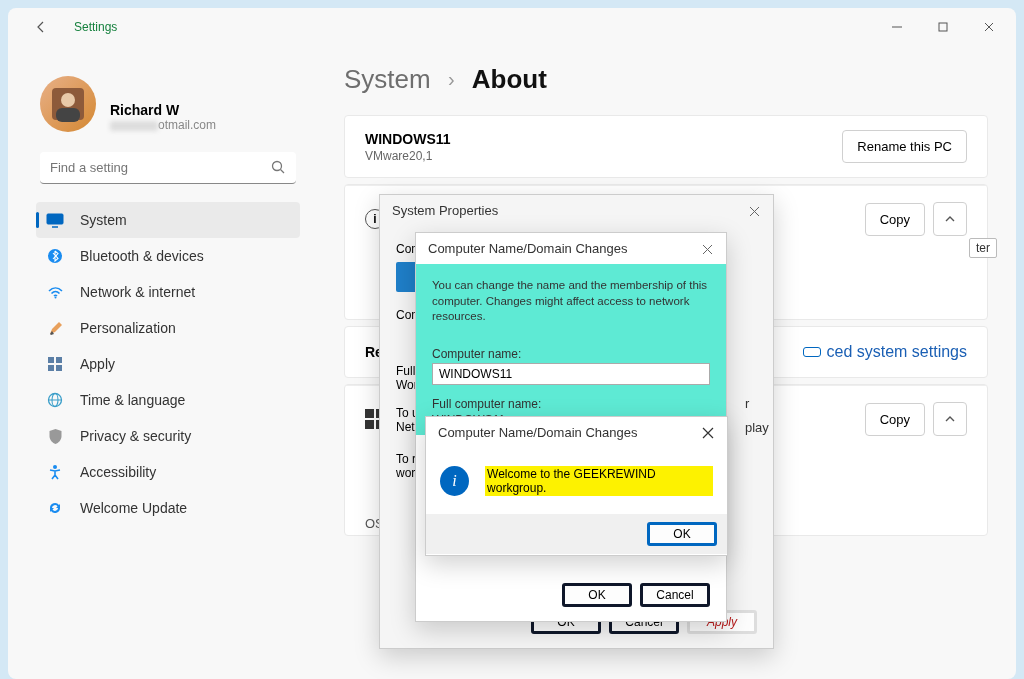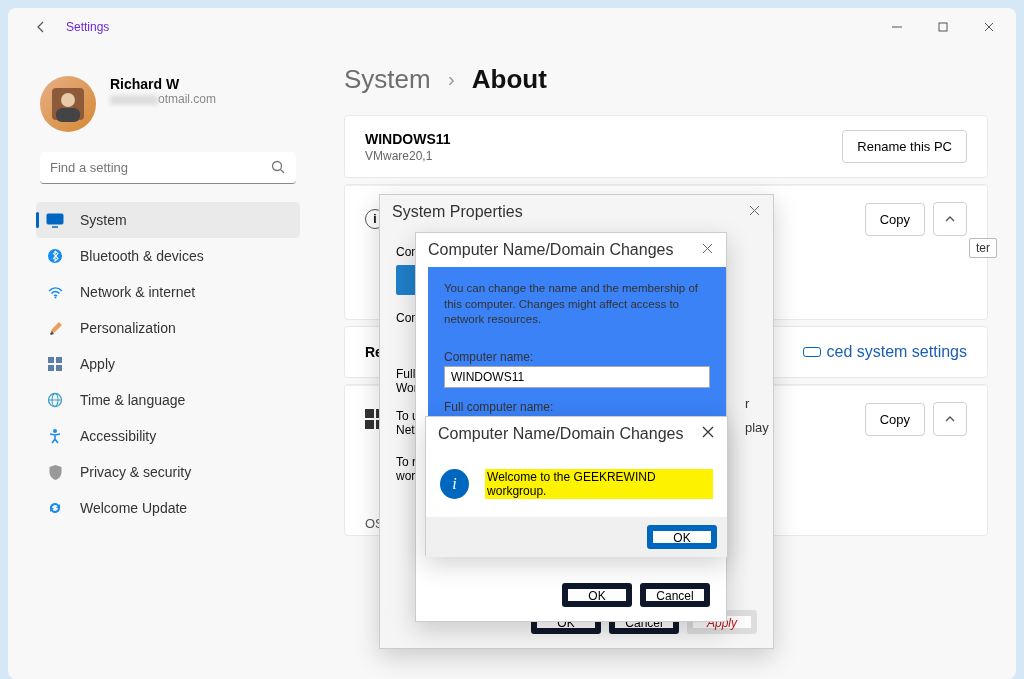--- a/index.html
+++ b/index.html
@@ -1,26 +1,26 @@
 <!DOCTYPE html>
 <html><head>
   <meta charset="utf-8">
   <style>
     * { box-sizing: border-box; margin: 0; padding: 0; font-family: "Segoe UI", sans-serif; }
     body { background: #d4e8f5; width: 1024px; height: 679px; overflow: hidden; position: relative; }
     .window { position: absolute; top: 8px; left: 8px; right: 8px; bottom: 0; background: #f8f8f8; border-radius: 8px; overflow: hidden; }
     .titlebar { height: 38px; display: flex; align-items: center; padding: 0 4px 0 24px; }
     .back-btn { width: 18px; height: 18px; display: flex; align-items: center; justify-content: center; color: #666; cursor: pointer; }
-    .title-text { margin-left: 16px; font-size: 12px; color: #6d28d9; }
+    .title-text { margin-left: 24px; font-size: 12px; color: #15803d; }
     .win-controls { margin-left: auto; display: flex; }
     .win-btn { width: 46px; height: 30px; display: flex; align-items: center; justify-content: center; color: #666; }
     .win-btn svg { width: 10px; height: 10px; }
     .content-wrap { display: flex; position: absolute; top: 40px; left: 0; right: 0; bottom: 0; }
     .sidebar { width: 308px; padding: 0 12px 0 24px; }
-    .user-block { display: flex; align-items: flex-start; margin: 28px 0 20px 8px; }
+    .user-block { display: flex; align-items: flex-end; margin: 28px 0 20px 8px; }
     .avatar { width: 56px; height: 56px; border-radius: 50%; background: linear-gradient(135deg,#e8b088,#d48832); display: flex; align-items: center; justify-content: center; overflow: hidden; }
     .avatar svg { width: 44px; height: 44px; }
     .user-meta { margin-left: 14px; }
     .user-name { font-size: 14px; font-weight: 700; }
     .user-email { font-size: 12px; color: #888; }
     .user-email .blur { display: inline-block; width: 48px; height: 10px; background: #ddd; filter: blur(2px); border-radius: 2px; vertical-align: middle; }
     .search-box { position: relative; margin: 12px 8px 18px 8px; }
     .search-box input { width: 100%; height: 32px; background: #fff; border: none; border-bottom: 1.5px solid #888; border-radius: 4px; padding: 0 34px 0 10px; font-size: 13px; }
     .search-box .search-icon { position: absolute; right: 10px; top: 8px; color: #777; }
     .nav { margin: 0 4px; }
@@ -42,25 +42,25 @@
     .expand-btn { width: 34px; height: 34px; border: 1px solid #d0d0d0; border-radius: 4px; display: flex; align-items: center; justify-content: center; margin-left: 8px; cursor: pointer; }
     .row-frag { color: #666; font-size: 13px; }
     .link-text { color: #1a5fb4; font-size: 16px; cursor: pointer; }
     .winlogo { display: grid; grid-template-columns: 9px 9px; grid-template-rows: 9px 9px; gap: 2px; }
     .winlogo div { background: #333; }
     .kv-row { display: flex; padding: 4px 20px; font-size: 13px; }
     .kv-row .k { width: 95px; color: #555; }
     
     
     .dlg { position: absolute; background: #f5f5f5; border: 1px solid #ccc; box-shadow: 0 8px 24px rgba(0,0,0,.18); }
-    .dlg-title { display: flex; align-items: flex-start; padding: 8px 12px; font-size: 16px; color: #333; }
+    .dlg-title { display: flex; align-items: flex-end; padding: 8px 12px; font-size: 13px; color: #333; }
     .dlg-close { margin-left: auto; width: 14px; height: 14px; display: flex; align-items: center; justify-content: center; color: #666; cursor: pointer; }
     .dlg-body { padding: 8px 16px; font-size: 12px; color: #333; }
     .dlg-btns { display: flex; gap: 8px; justify-content: flex-end; padding: 8px 10px; }
-    .dlg-btn { min-width: 70px; height: 24px; background: #fdfdfd; border: 6px solid #0f172a; border-radius: 3px; font-size: 12px; cursor: pointer; }
+    .dlg-btn { min-width: 70px; height: 24px; background: #fdfdfd; border: 3px solid #0f172a; border-radius: 3px; font-size: 12px; cursor: pointer; }
     .dlg-btn.default { border-color: #0067c0; }
     .dlg-btn.disabled { color: #b91c1c; border-color: #ddd; font-style: italic; }
     
     #dlg-sysprops { left: 379px; top: 194px; width: 395px; height: 455px; }
     #dlg-sysprops .body { padding: 10px 16px; }
     #dlg-sysprops .pc-icon { width: 42px; height: 30px; background: #1f7fc9; border-radius: 2px; }
     
     #dlg-namechange { left: 415px; top: 232px; width: 312px; height: 390px; background: #fff; }
     #dlg-namechange input.txt { width: 100%; height: 22px; border: 1px solid #aaa; padding: 0 6px; font-size: 12px; }
     
@@ -177,34 +177,34 @@
               <svg width="16" height="16" viewBox="0 0 16 16">
                 <circle cx="8" cy="8" r="6.5" stroke="#3a9ec9" fill="none" stroke-width="1.3"></circle>
                 <ellipse cx="8" cy="8" rx="3" ry="6.5" stroke="#3a9ec9" fill="none" stroke-width="1.1"></ellipse>
                 <line x1="1.5" y1="8" x2="14.5" y2="8" stroke="#3a9ec9"></line>
               </svg>
             </span>
           <span>Time &amp; language</span>
         </div>
         <div class="nav-item">
           <span class="nav-icon">
+              <svg width="15" height="17" viewBox="0 0 15 17">
+                <path d="M7.5 1l6 2v5c0 4-3 7-6 8-3-1-6-4-6-8V3z" fill="#999"></path>
+              </svg>
+            </span>
+          <span>Privacy &amp; security</span>
+        </div>
+        <div class="nav-item">
+          <span class="nav-icon">
               <svg width="16" height="16" viewBox="0 0 16 16">
                 <circle cx="8" cy="3" r="2" fill="#1a8cf0"></circle>
                 <path d="M3 6l5 1 5-1M8 7v4m-3 4l3-4 3 4" stroke="#1a8cf0" stroke-width="1.6" fill="none"></path>
               </svg>
             </span>
           <span>Accessibility</span>
-        </div>
-        <div class="nav-item">
-          <span class="nav-icon">
-              <svg width="15" height="17" viewBox="0 0 15 17">
-                <path d="M7.5 1l6 2v5c0 4-3 7-6 8-3-1-6-4-6-8V3z" fill="#999"></path>
-              </svg>
-            </span>
-          <span>Privacy &amp; security</span>
         </div>
         <div class="nav-item">
           <span class="nav-icon">
               <svg width="16" height="16" viewBox="0 0 16 16">
                 <path d="M3 8a5 5 0 019-3l1-1v4h-4l1.5-1.5A3 3 0 005 8m8 0a5 5 0 01-9 3l-1 1V8h4l-1.5 1.5A3 3 0 0011 8" fill="#1a8cf0"></path>
               </svg>
             </span>
           <span>Welcome Update</span>
         </div>
       </div>
@@ -313,21 +313,21 @@
 
 <div class="dlg" id="dlg-namechange">
   <div class="dlg-title" style="background:#fff;">
     <span>Computer Name/Domain Changes</span>
     <span class="dlg-close">
       <svg width="11" height="11" viewBox="0 0 11 11">
           <path d="M1 1l9 9M10 1l-9 9" stroke="#666"></path>
         </svg>
     </span>
   </div>
-  <div class="dlg-body" style="background:#3b82f6;margin-left:12px;">
+  <div class="dlg-body" style="background:#5eead4;">
     <div style="font-size:11.5px; line-height:1.35; margin:6px 0 22px 0;">You can change the name and the membership of this computer. Changes might affect access to network resources.</div>
     <div style="font-size:12px; margin-bottom:2px;">Computer name:</div>
     <input class="txt" type="text" value="WINDOWS11" style="">
     <div style="font-size:12px; margin:12px 0 2px 0;">Full computer name:</div>
     <div style="font-size:12px;">WINDOWS11</div>
   </div>
   <div class="dlg-btns" style="position:absolute; bottom:6px; right:6px; background:#fff;">
     <button class="dlg-btn">OK</button>
     <button class="dlg-btn">Cancel</button>
   </div>

